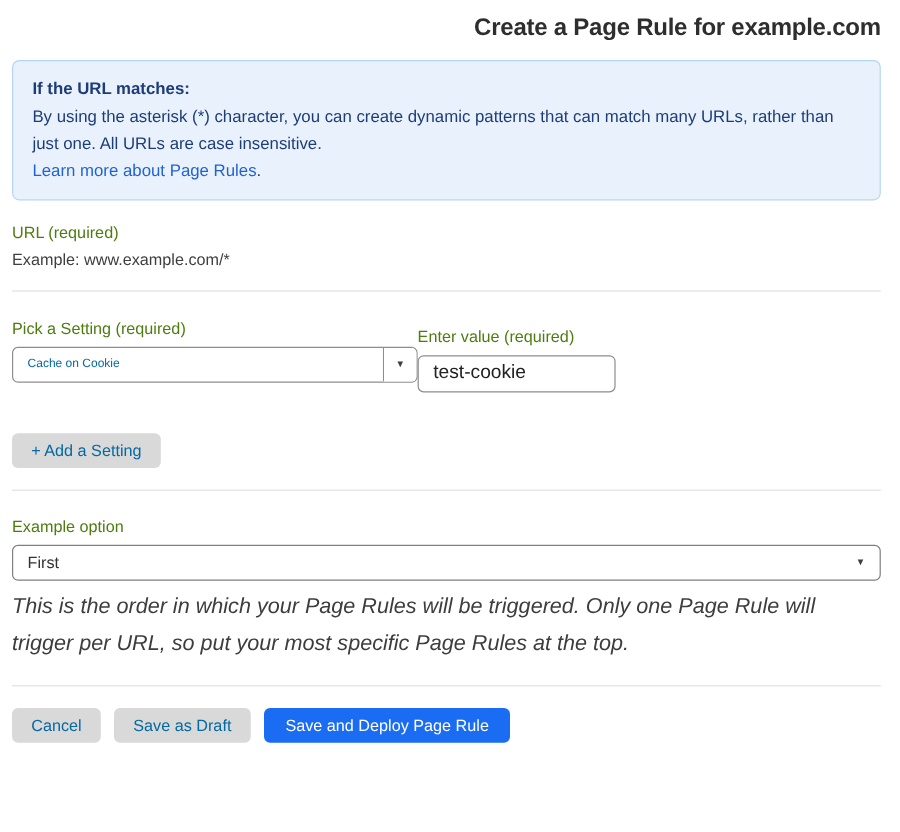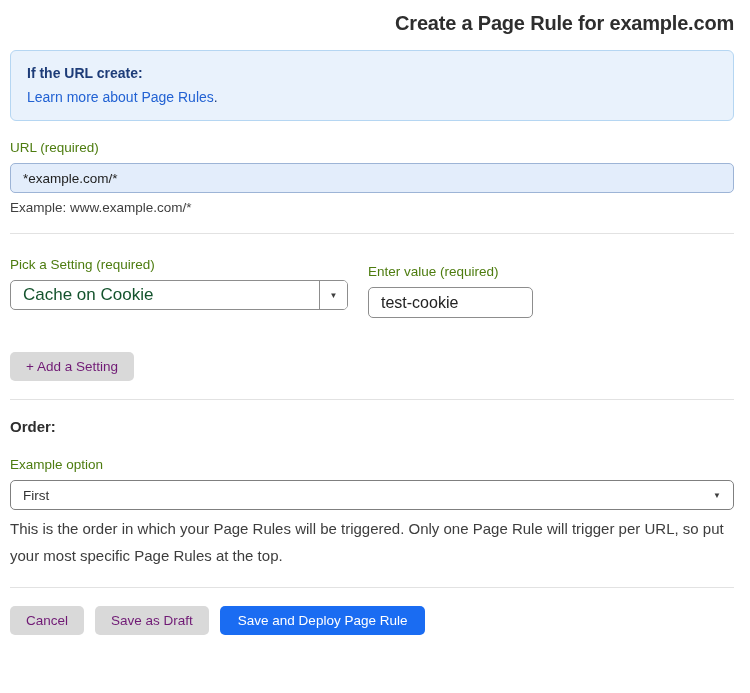--- a/index.html
+++ b/index.html
@@ -74,42 +74,41 @@
 
   h2.section-heading {
     font-size: 15px;
     font-weight: 700;
     color: #2e2e2e;
     margin: 0;
   }
 
   .settings-row {
     display: flex;
-    gap: 20px;
     margin-top: 23px;
   }
   .settings-col-right { margin-top: 7px; }
 
   .dropdown {
     width: 338px;
     height: 30px;
     background: #fff;
     border: 1px solid #8d8d8d;
     border-radius: 5px;
     display: flex;
     align-items: stretch;
     cursor: pointer;
   }
   .dropdown-text {
     flex: 1;
     display: flex;
     align-items: center;
     padding: 0 12px;
-    font-size: 17px;
-    color: #14532d;
+    font-size: 10px;
+    color: #0369a1;
   }
   .dropdown-arrow-box {
     width: 28px;
     border-left: 1px solid #8d8d8d;
     display: flex;
     align-items: center;
     justify-content: center;
     font-size: 8px;
     color: #3e3e3e;
     background: #fff;
@@ -134,21 +133,21 @@
     display: inline-flex;
     align-items: center;
     justify-content: center;
     height: 29px;
     border: none;
     border-radius: 5px;
     font-size: 13.5px;
     font-family: "Liberation Sans", sans-serif;
     padding: 0 16px;
     cursor: pointer;
-    color: #701a75;
+    color: #0369a1;
     background: var(--gray-button, #d9d9d9);
   }
   .btn-add { margin-top: 34px; }
   .btn-primary {
     background: var(--primary-button, #1a6cf2);
     color: #ffffff;
     padding: 0 18px;
   }
 
   .order-select {
@@ -164,48 +163,49 @@
     font-size: 13.5px;
     color: #333;
     cursor: pointer;
   }
   .order-select .select-arrow {
     font-size: 8px;
     color: #3e3e3e;
   }
 
   .order-helper {
-    font-size: 15px;
+    font-size: 18px;
     color: #3d3d3d;
     line-height: 1.75;
     margin-top: 6px;
     max-width: 724px;
+    font-style: italic;
   }
 
   .footer-divider { margin: 11px 0 13px 0; }
 
   .footer-buttons {
     display: flex;
     gap: 11px;
   }
 </style>
 </head>
 <body>
 
 <div class="container">
 
   <h1 class="page-title">Create a Page Rule for example.com</h1>
 
   <div class="info-box">
-    <div class="info-heading">If the URL create:</div>
+    <div class="info-heading">If the URL matches:</div>
+    <div class="info-body">By using the asterisk (*) character, you can create dynamic patterns that can match many URLs, rather than just one. All URLs are case insensitive.</div>
     <div><a class="info-link">Learn more about Page Rules</a><span>.</span></div>
   </div>
 
   <label class="field-label">URL (required)</label>
-  <input class="url-input" type="text" value="*example.com/*" style="">
   <div class="helper-text">Example: www.example.com/*</div>
 
   <hr class="divider">
 
 
   <div class="settings-row">
     <div class="settings-col-left">
       <label class="field-label">Pick a Setting (required)</label>
       <div class="dropdown">
         <div class="dropdown-text">Cache on Cookie</div>
@@ -217,21 +217,20 @@
     <div class="settings-col-right">
       <label class="field-label">Enter value (required)</label>
       <input class="value-input" type="text" value="test-cookie" style="">
     </div>
   </div>
 
   <button class="btn btn-add">+ Add a Setting</button>
 
   <hr class="divider">
 
-  <h2 class="section-heading">Order:</h2>
 
   <div style="margin-top:22px;">
     <label class="field-label">Example option</label>
     <div class="order-select">
       <span>First</span>
       <span class="select-arrow">▼</span>
     </div>
     <div class="order-helper">This is the order in which your Page Rules will be triggered. Only one Page Rule will trigger per URL, so put your most specific Page Rules at the top.</div>
   </div>
 

